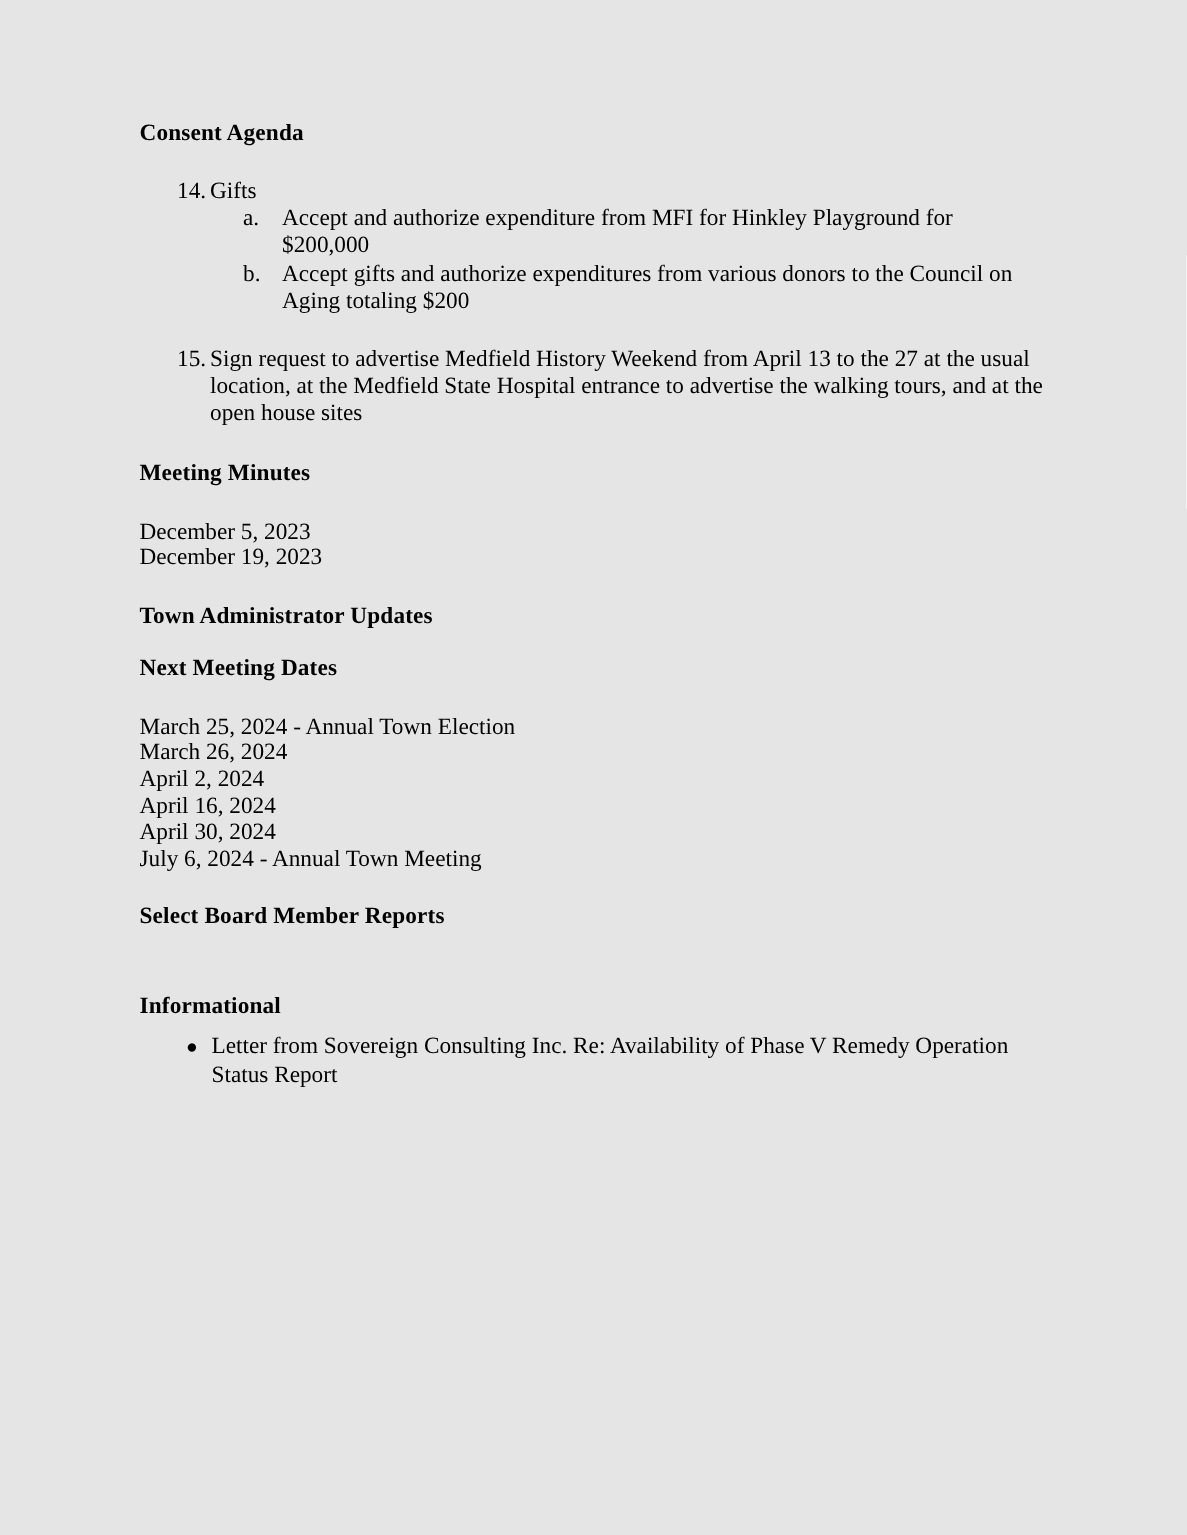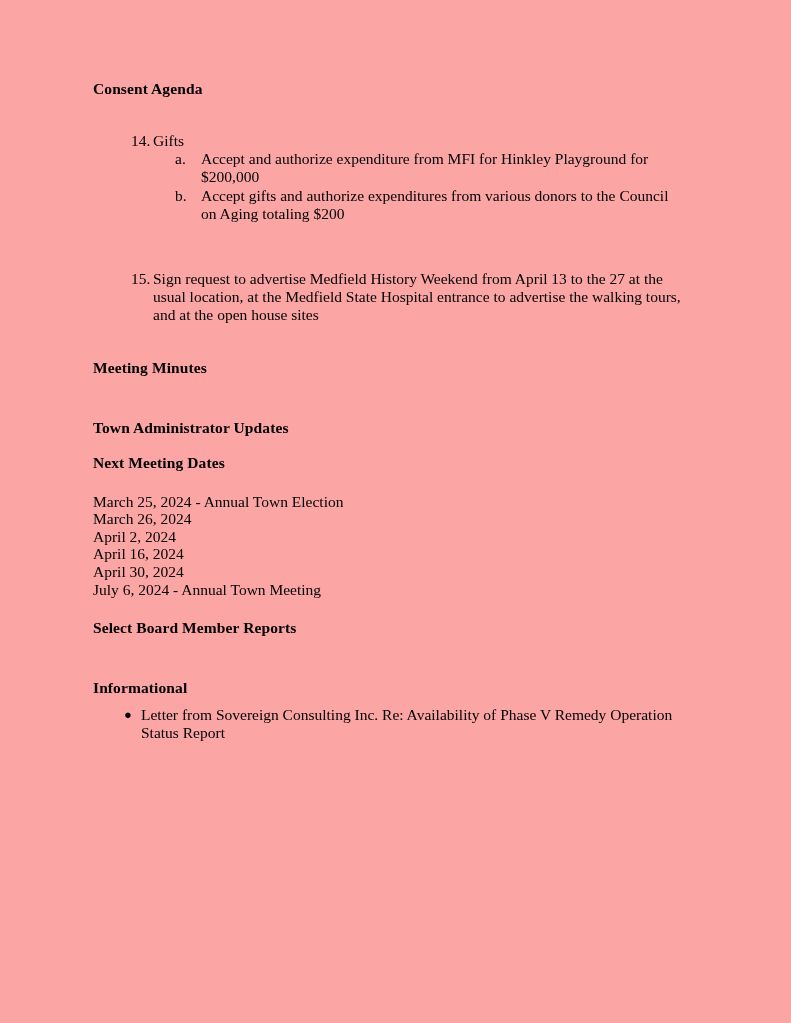--- a/index.html
+++ b/index.html
@@ -8,21 +8,21 @@
     background: #ffffff;
   }
   body {
     font-family: "Liberation Serif", "DejaVu Serif", serif;
     color: #000000;
   }
   .page {
     position: relative;
     width: 791px;
     height: 1023px;
-    background: #fca5a5;
+    background: #e5e5e5;
     overflow: hidden;
     box-sizing: border-box;
   }
   .content {
     position: absolute;
     left: 93px;
     top: 80px;
     width: 604px;
   }
   h2.section-heading {
@@ -40,21 +40,21 @@
   ol.numbered-list {
     list-style: none;
     margin: 0;
     padding: 0;
   }
   ol.numbered-list > li {
     position: relative;
     padding-left: 47px;
     font-size: 15.5px;
     line-height: 18.2px;
-    margin: 13px;
+    margin: 0;
   }
   ol.numbered-list > li > .marker {
     position: absolute;
     left: 25px;
     top: 0;
     width: 22px;
     text-align: left;
     font-size: 15.5px;
     line-height: 18.2px;
   }
@@ -142,20 +142,24 @@
         <span>Sign request to advertise Medfield History Weekend from April 13 to the 27 at the usual location, at the Medfield State Hospital entrance to advertise the walking tours, and at the open house sites</span>
       </li>
     </ol>
 
     <div class="gap-md"></div>
 
     <h2 class="section-heading">Meeting Minutes</h2>
 
     <div class="gap-md"></div>
 
+    <div class="date-block">
+      <p class="plain-line">December 5, 2023</p>
+      <p class="plain-line">December 19, 2023</p>
+    </div>
 
     <div class="gap-md"></div>
 
     <h2 class="section-heading">Town Administrator Updates</h2>
 
     <div class="gap-sm"></div>
 
     <h2 class="section-heading">Next Meeting Dates</h2>
 
     <div class="gap-md"></div>

